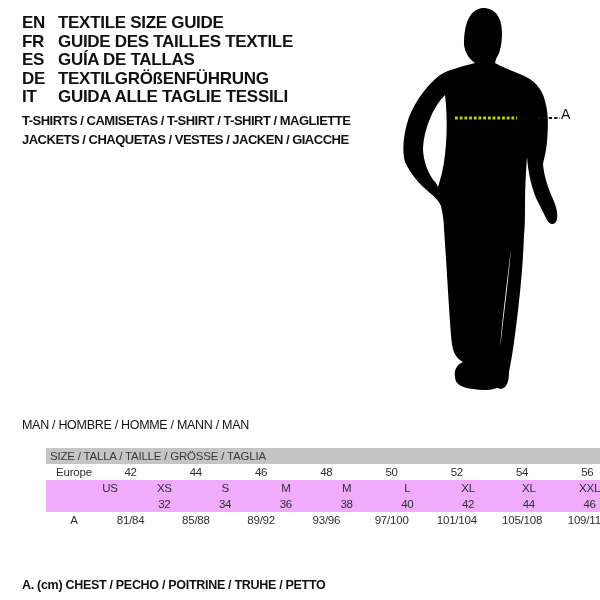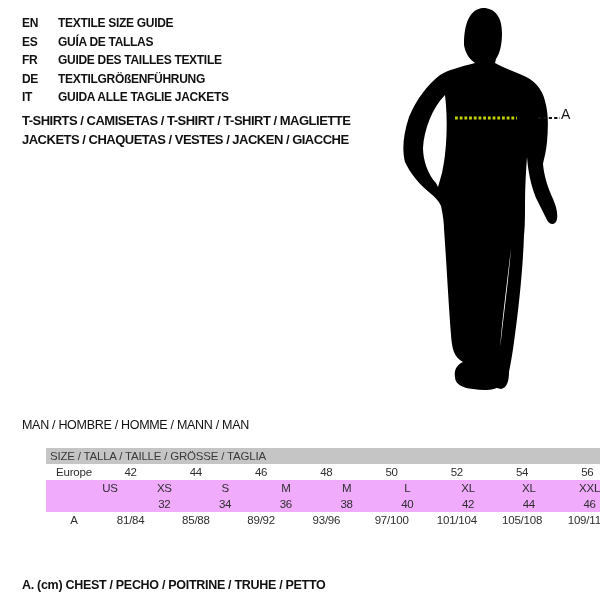--- a/index.html
+++ b/index.html
@@ -2,21 +2,21 @@
 <html><head>
 <meta charset="utf-8">
 <style>
   html,body{margin:0;padding:0;background:#fff;}
   .canvas{
     position:relative;width:600px;height:600px;background:#ffffff;overflow:hidden;
     font-family:"Liberation Sans","DejaVu Sans",sans-serif;color:#111;
   }
   
   .lang-list{position:absolute;left:22px;top:14px;}
-  .lang-row{height:18.6px;line-height:18.6px;font-weight:bold;font-size:12px;letter-spacing:-0.3px;color:#111;}
+  .lang-row{height:18.6px;line-height:18.6px;font-weight:bold;font-size:17px;letter-spacing:-0.3px;color:#111;}
   .lang-code{display:inline-block;width:36px;}
   
   .categories{position:absolute;left:22px;top:111px;font-weight:bold;font-size:13px;letter-spacing:-0.5px;line-height:19px;color:#111;}
   
   .figure{position:absolute;left:398px;top:5px;width:175px;height:395px;}
   .figure svg{position:absolute;left:0;top:0;width:175px;height:395px;}
   .measure-label{position:absolute;left:163px;top:101px;font-size:14px;font-weight:normal;color:#111;}
   
   .section-title{position:absolute;left:22px;top:418px;font-weight:normal;font-size:12.5px;letter-spacing:-0.3px;color:#111;}
   
@@ -32,30 +32,30 @@
 </head>
 <body>
 
 <div class="canvas">
 
   <div class="lang-list">
     <div class="lang-row">
       <span class="lang-code">EN</span><span>TEXTILE SIZE GUIDE</span>
     </div>
     <div class="lang-row">
-      <span class="lang-code">ES</span><span>GUÍA DE TALLAS</span>
+      <span class="lang-code">FR</span><span>GUIDE DES TAILLES TEXTILE</span>
     </div>
     <div class="lang-row">
-      <span class="lang-code">FR</span><span>GUIDE DES TAILLES TEXTILE</span>
+      <span class="lang-code">ES</span><span>GUÍA DE TALLAS</span>
     </div>
     <div class="lang-row">
       <span class="lang-code">DE</span><span>TEXTILGRÖßENFÜHRUNG</span>
     </div>
     <div class="lang-row">
-      <span class="lang-code">IT</span><span>GUIDA ALLE TAGLIE JACKETS</span>
+      <span class="lang-code">IT</span><span>GUIDA ALLE TAGLIE TESSILI</span>
     </div>
   </div>
 
   <div class="categories">
     <div>T-SHIRTS / CAMISETAS / T-SHIRT / T-SHIRT / MAGLIETTE</div>
     <div>JACKETS / CHAQUETAS / VESTES / JACKEN / GIACCHE</div>
   </div>
 
   <div class="figure">
     <svg viewBox="0 0 175 395" aria-hidden="true">

